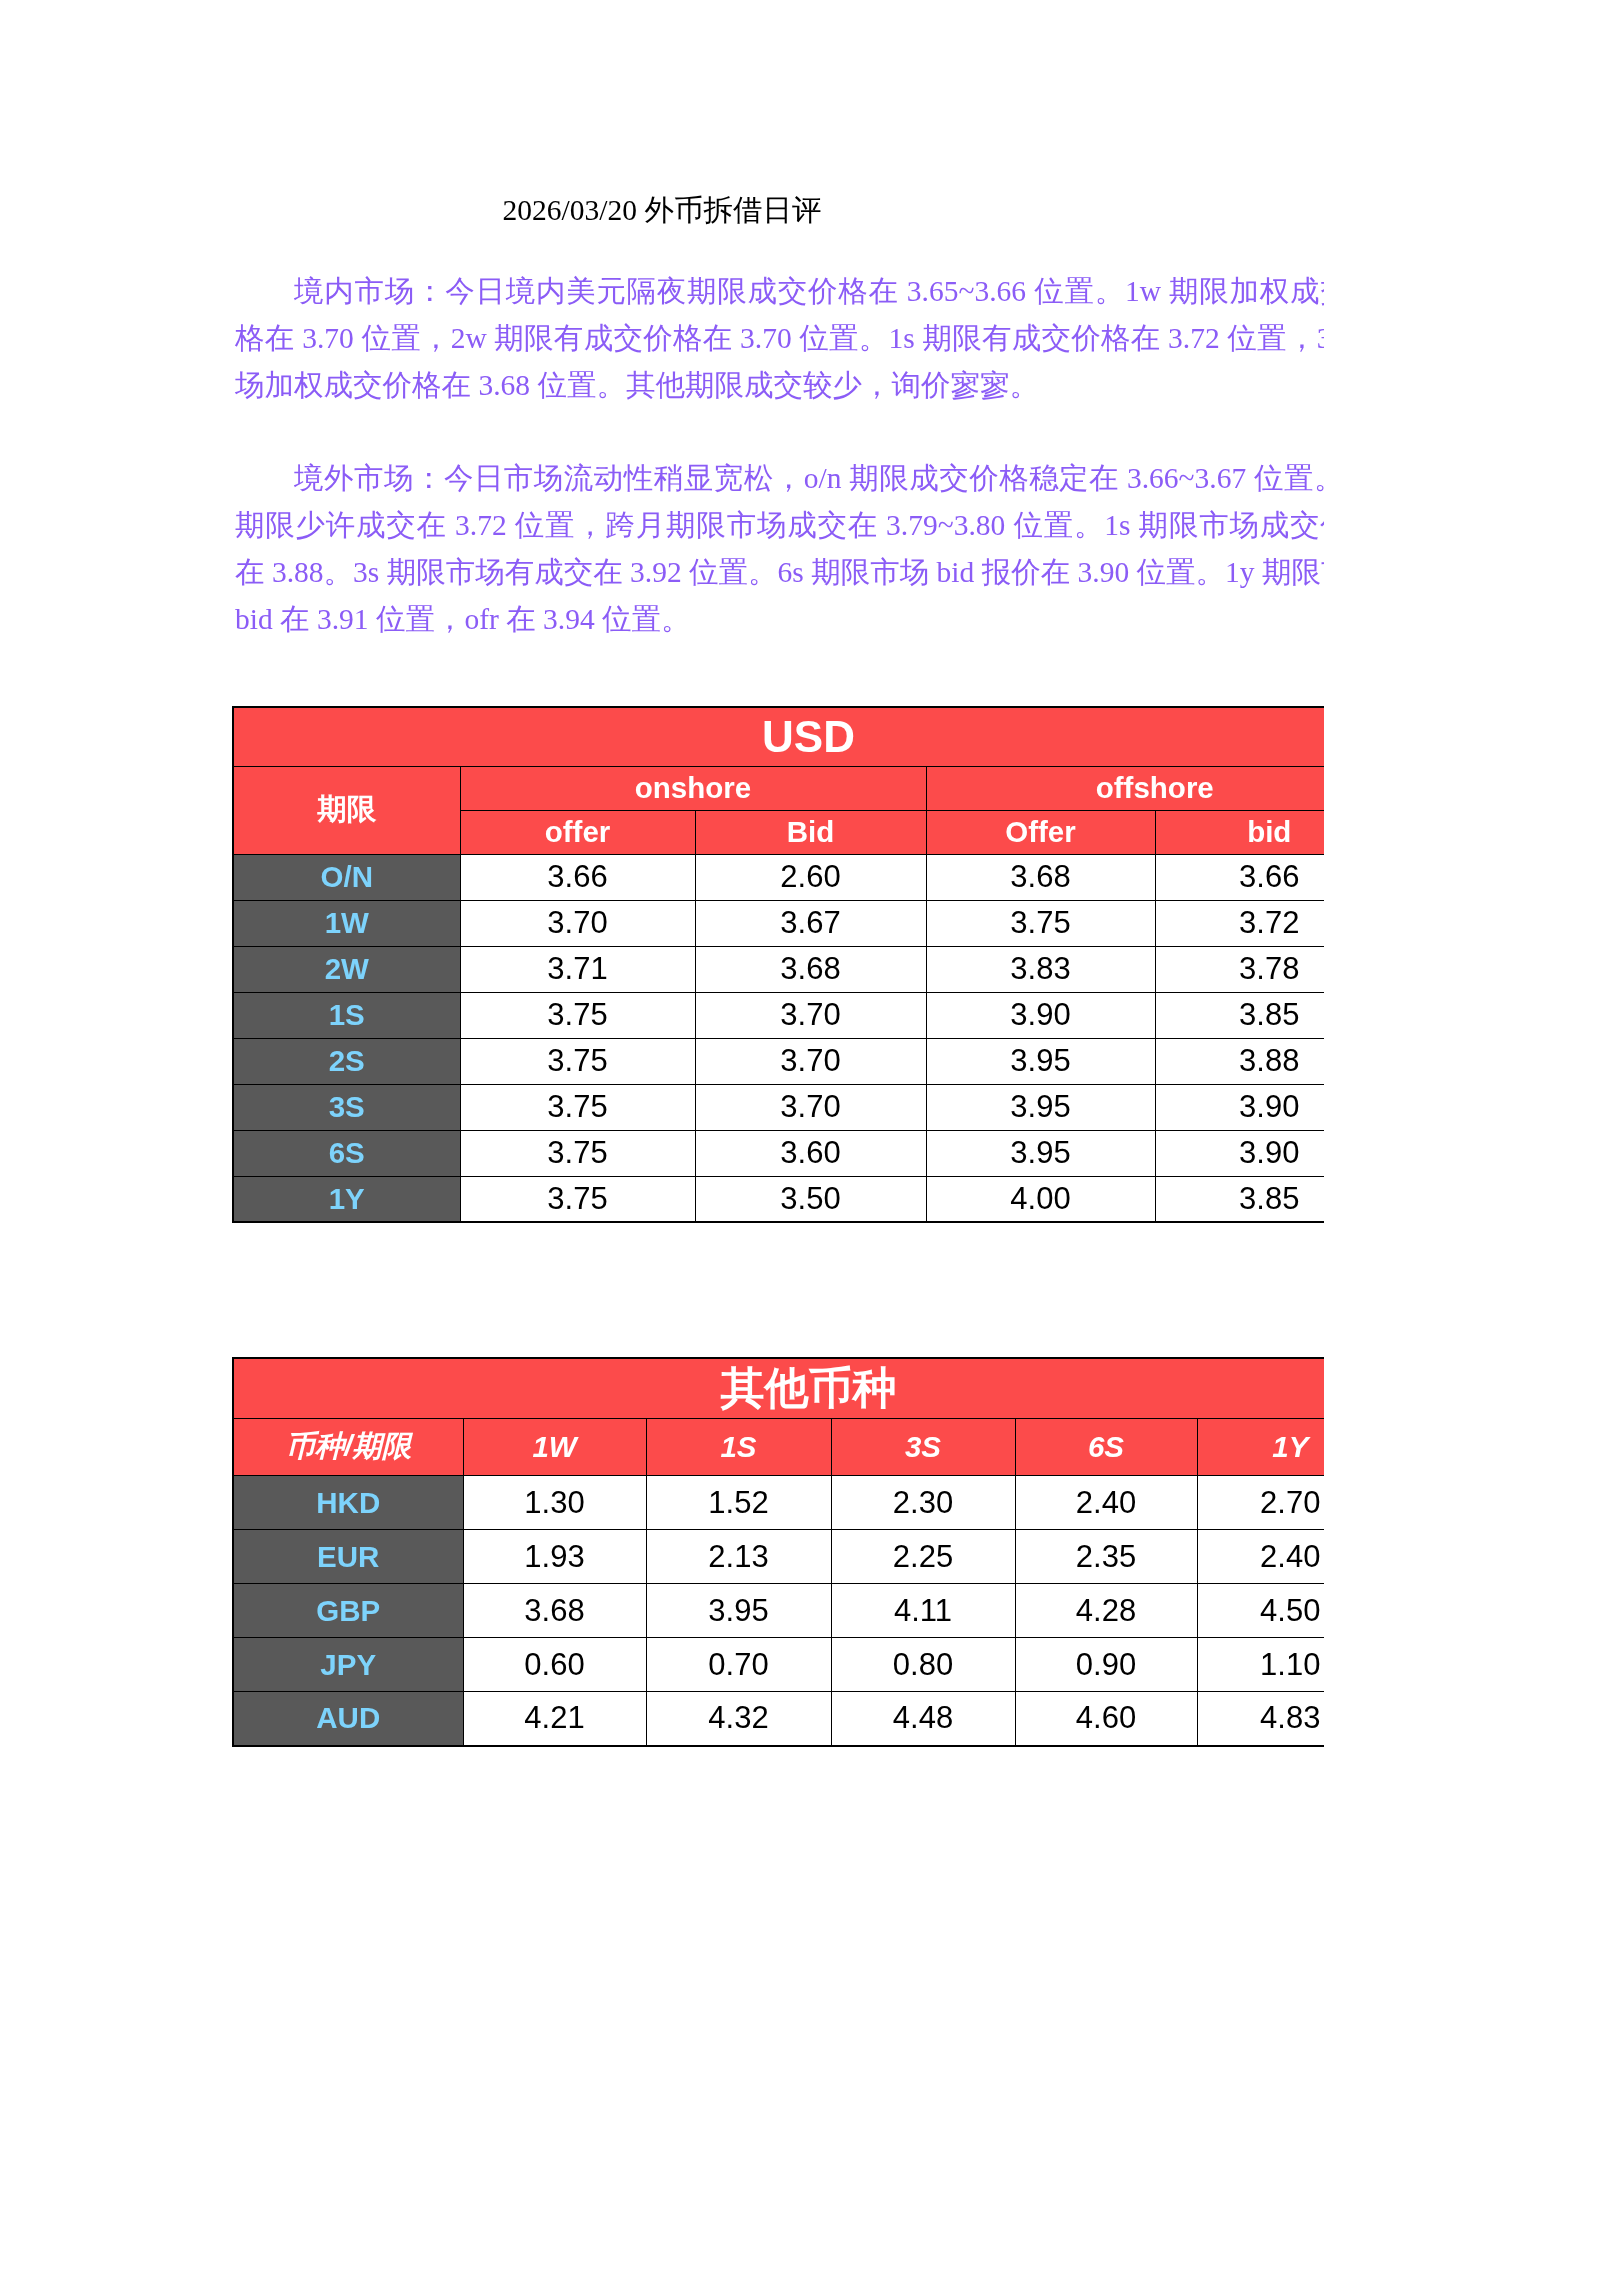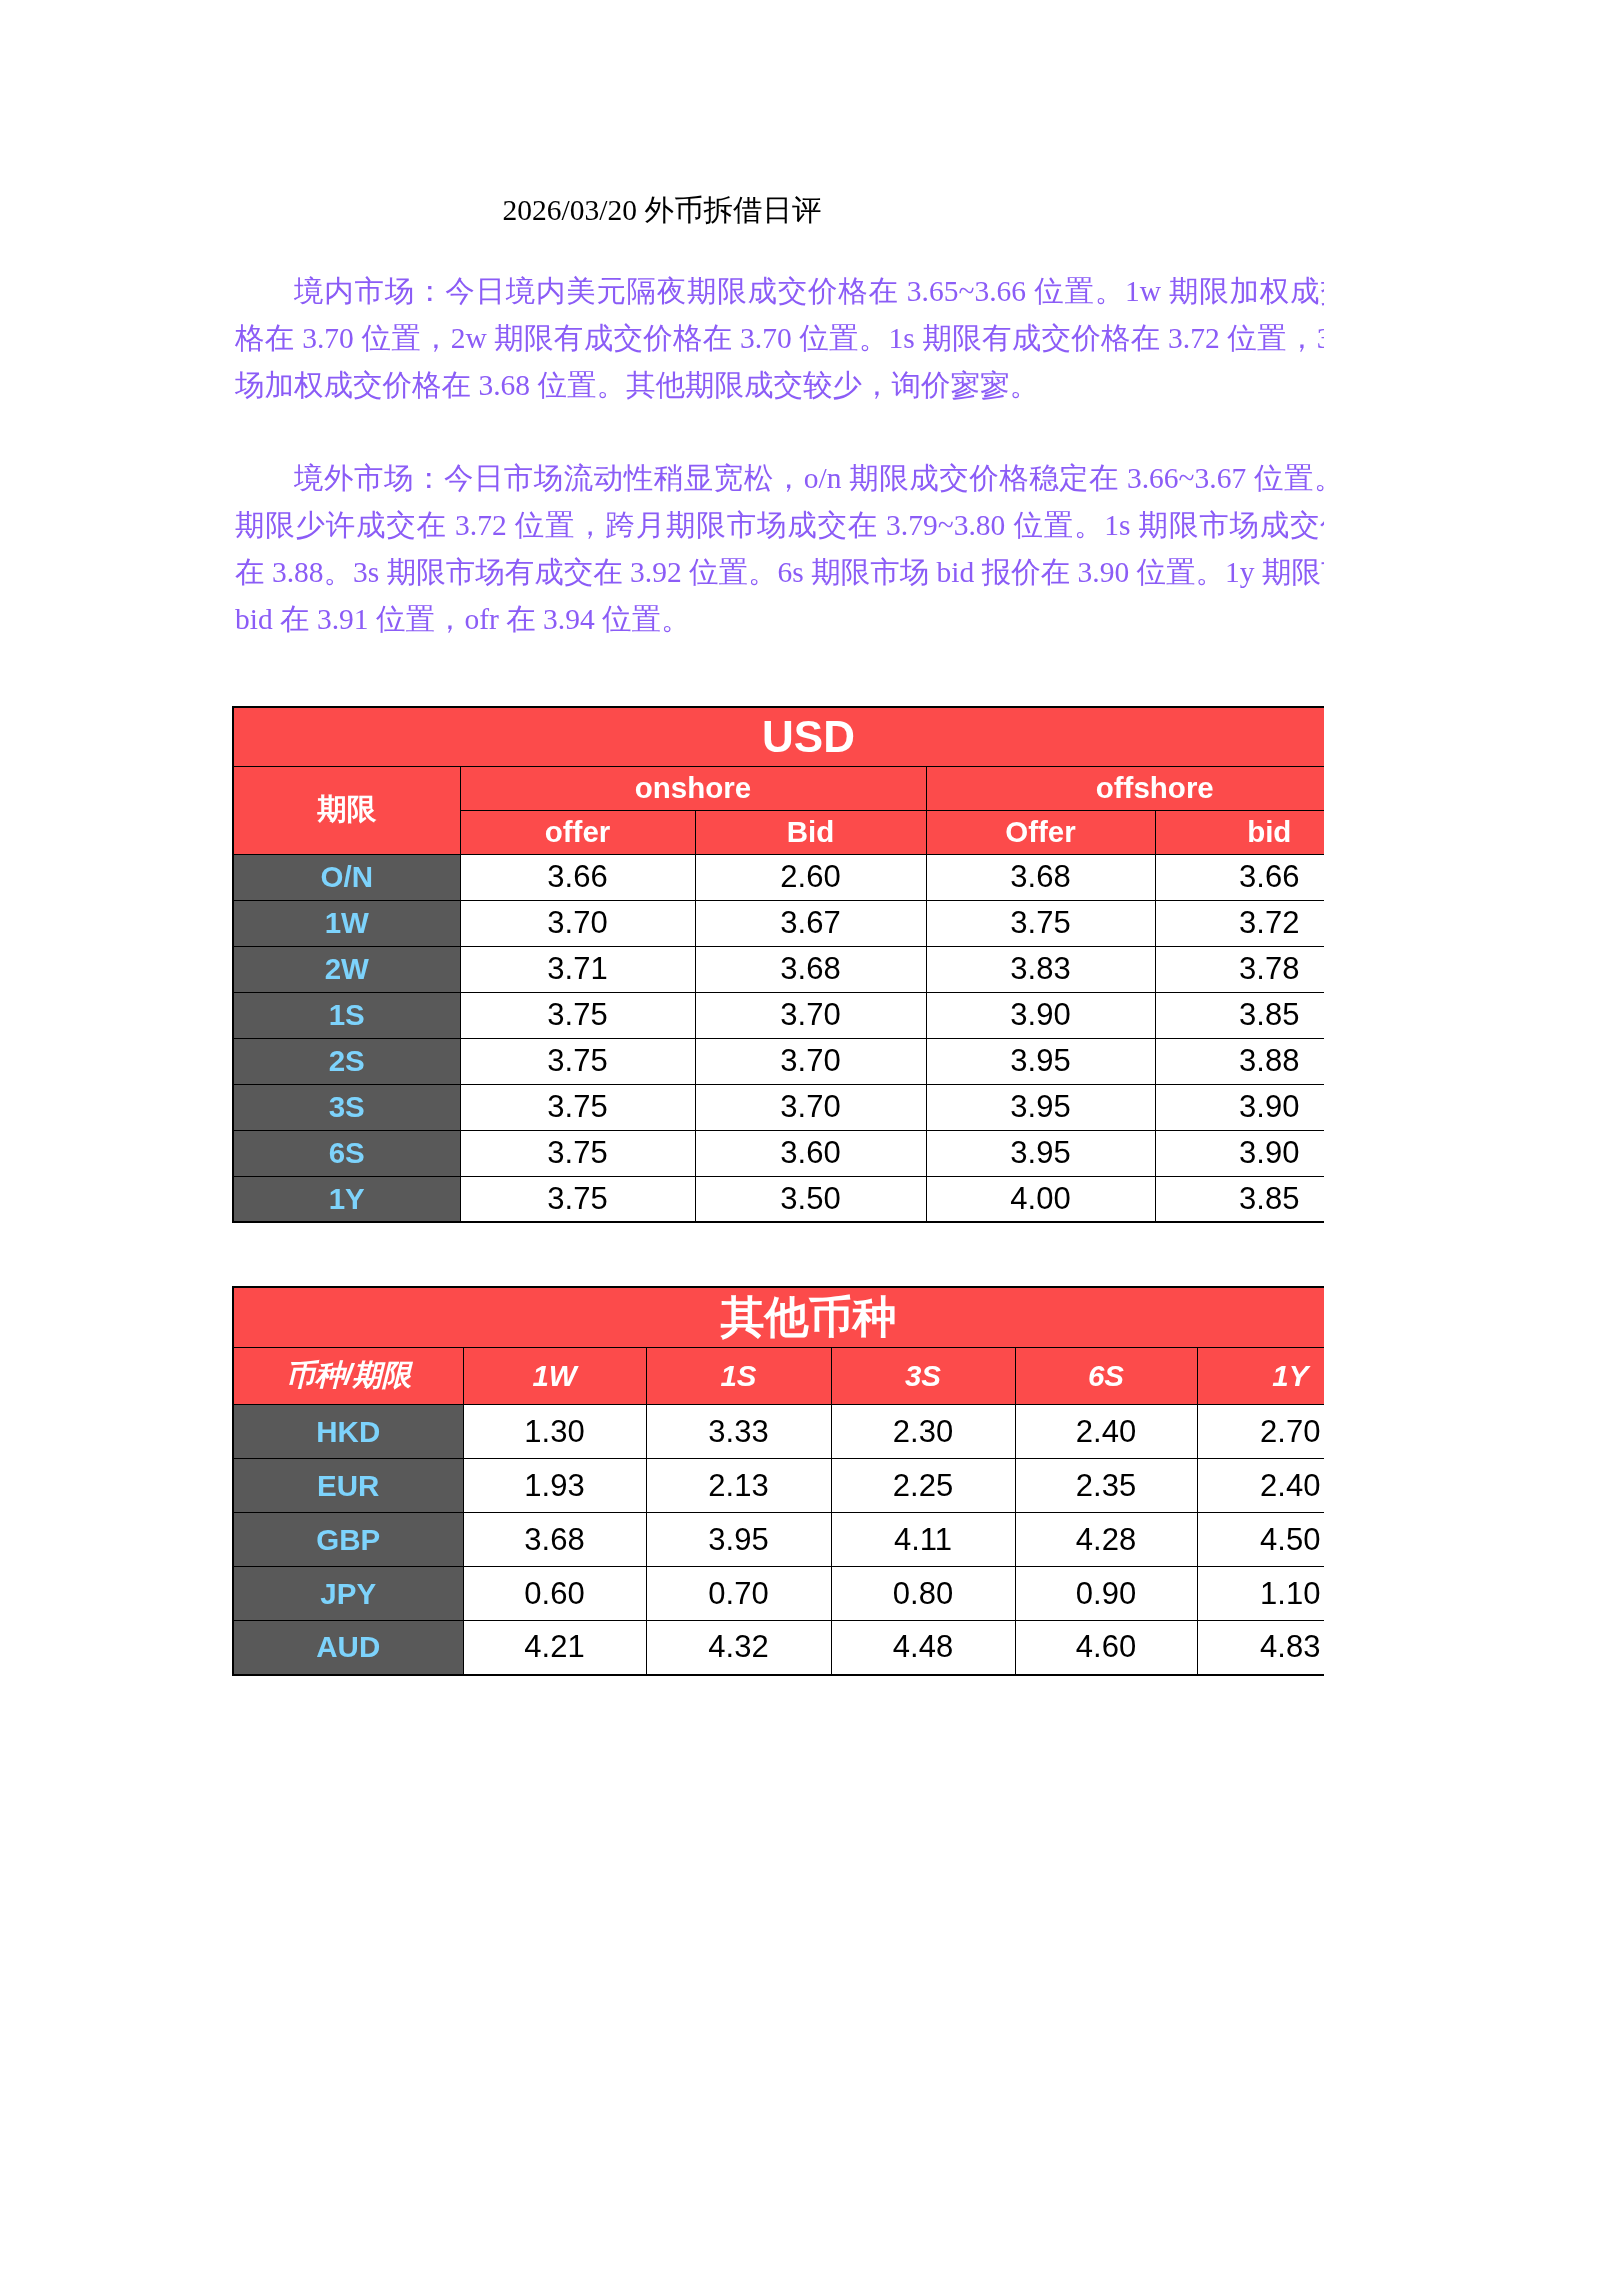--- a/index.html
+++ b/index.html
@@ -70,21 +70,21 @@
     background:#ffffff;
     color:#000000;
     font-size:31px;
     font-weight:normal;
   }
   #usd-table{top:706px;}
   #usd-table tr.r-title{height:59px;}
   #usd-table tr.r-head{height:44px;}
   #usd-table tr.r-data{height:46px;}
 
-  #other-table{top:1286px;}
+  #other-table{top:1357px;}
   #other-table tr.r-title{height:58px;}
   #other-table tr.r-head{height:57px;font-style:italic;}
   #other-table tr.r-data{height:54px;}
 </style>
 </head>
 <body>
 
 <div class="page">
 
   <h1 class="doc-title">2026/03/20 外币拆借日评</h1>
@@ -191,21 +191,21 @@
         <td class="red">币种/期限</td>
         <td class="red">1W</td>
         <td class="red">1S</td>
         <td class="red">3S</td>
         <td class="red">6S</td>
         <td class="red">1Y</td>
       </tr>
       <tr class="r-data">
         <td class="gray">HKD</td>
         <td class="val">1.30</td>
-        <td class="val">3.33</td>
+        <td class="val">1.52</td>
         <td class="val">2.30</td>
         <td class="val">2.40</td>
         <td class="val">2.70</td>
       </tr>
       <tr class="r-data">
         <td class="gray">EUR</td>
         <td class="val">1.93</td>
         <td class="val">2.13</td>
         <td class="val">2.25</td>
         <td class="val">2.35</td>

